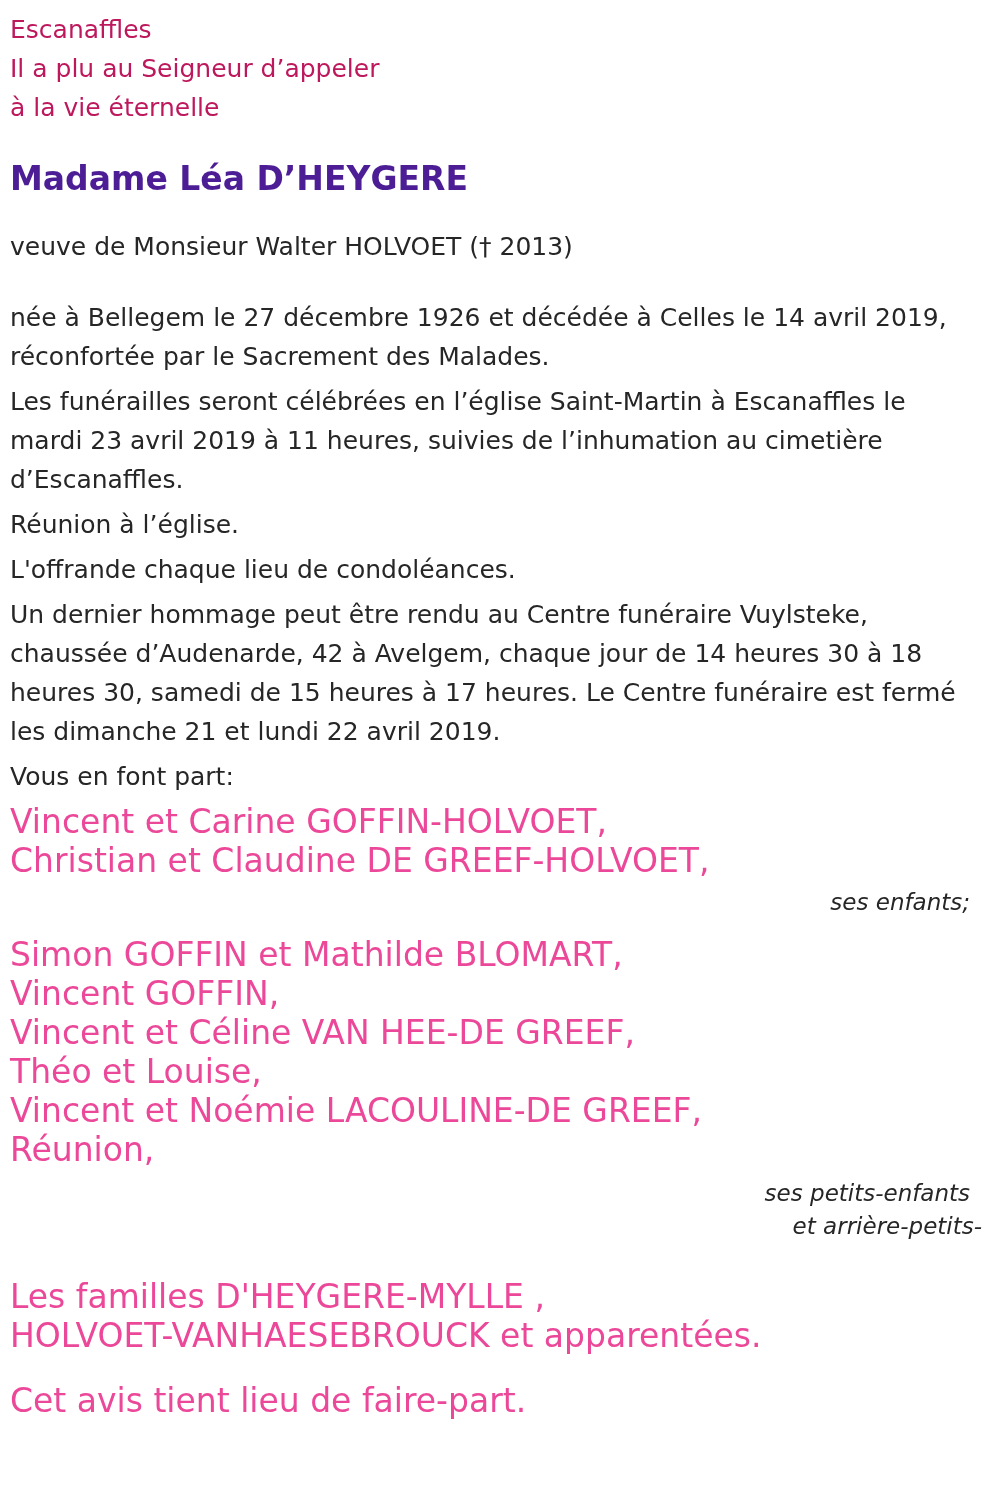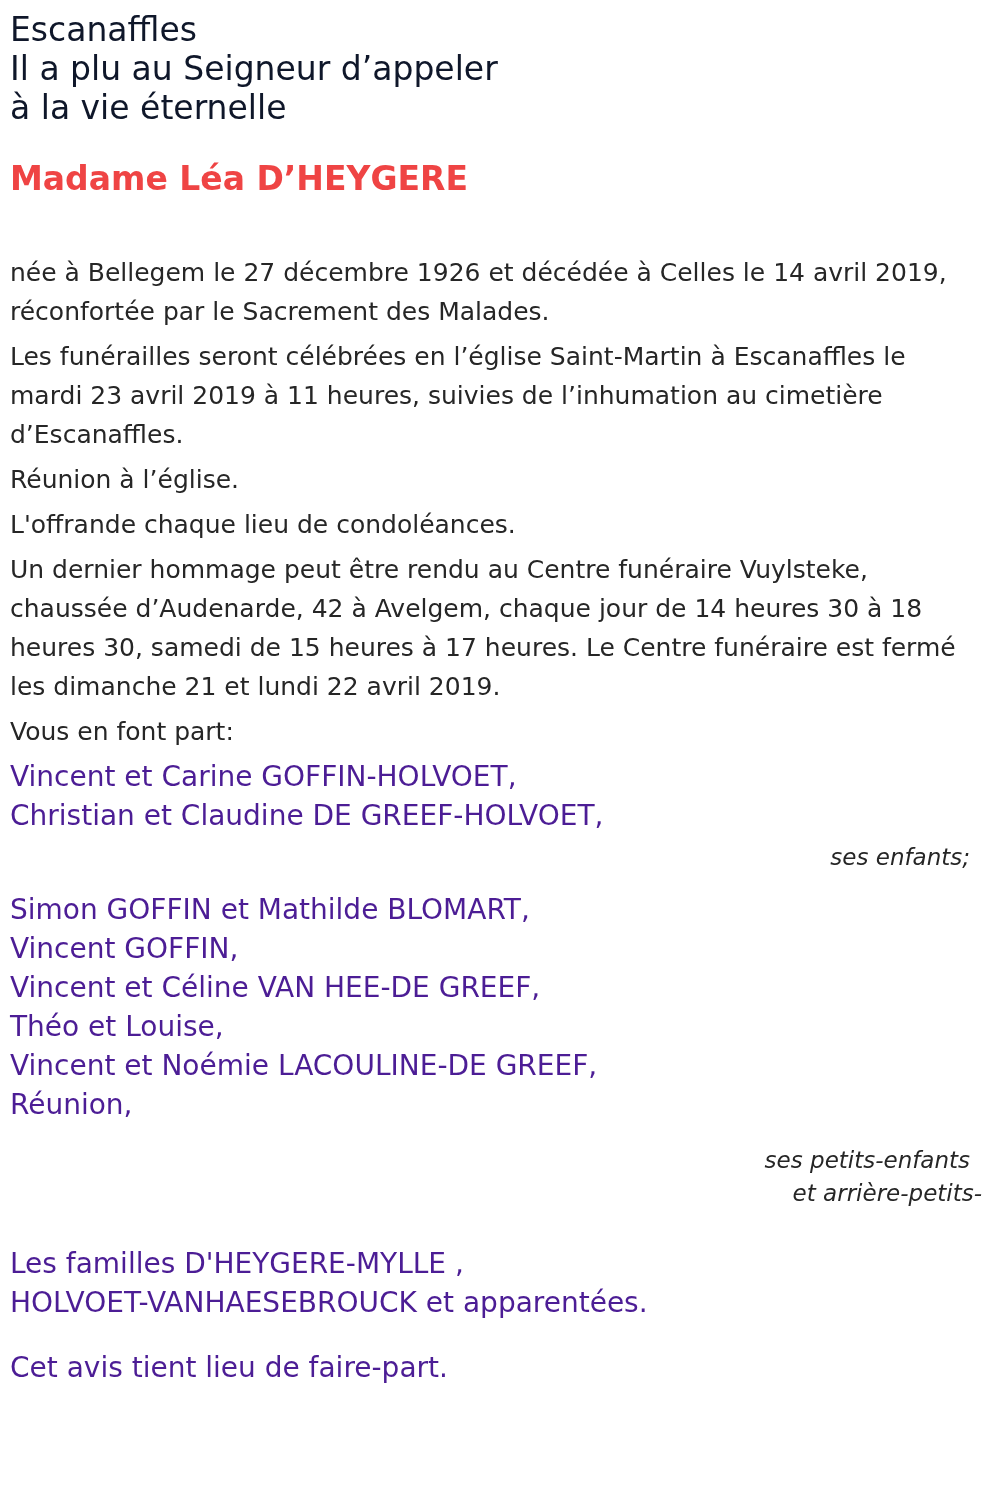--- a/index.html
+++ b/index.html
@@ -14,35 +14,35 @@
     color: #1a1a1a;
     -webkit-font-smoothing: antialiased;
   }
   .page {
     box-sizing: border-box;
     width: 1000px;
     min-height: 1511px;
     padding: 10px 18px 0 10px;
   }
   .line {
-    font-size: 33px;
+    font-size: 25px;
     line-height: 39px;
-    color: #0f172a;
+    color: #be185d;
     white-space: pre-wrap;
   }
   .block {
-    font-size: 28px;
+    font-size: 33px;
     line-height: 39px;
-    color: #4c1d95;
+    color: #ec4899;
   }
   .name {
     font-size: 33px;
     line-height: 44px;
     font-weight: bold;
-    color: #ef4444;
+    color: #4c1d95;
     margin-top: 30px;
     margin-bottom: 10px;
   }
   .spacer-sm { height: 16px; }
   .spacer-md { height: 26px; }
   .spacer-lg { height: 34px; }
   .para {
     font-size: 25px;
     line-height: 39px;
     color: #262626;
@@ -58,37 +58,38 @@
     line-height: 33px;
     text-align: right;
     color: #262626;
   }
   .role-enfants {
     margin-top: 6px;
     padding-right: 12px;
     font-style: italic;
   }
   .role-petits {
-    margin-top: 20px;
+    margin-top: 8px;
     padding-right: 12px;
   }
 </style>
 </head>
 <body>
 
 <div class="page">
 
   <div class="line">Escanaffles</div>
   <div class="line">Il a plu au Seigneur d’appeler</div>
   <div class="line">à la vie éternelle</div>
 
   <div class="name">Madame Léa D’HEYGERE</div>
 
   <div class="spacer-sm"></div>
 
+  <div class="para">veuve de Monsieur Walter HOLVOET († 2013)</div>
 
   <div class="spacer-md"></div>
 
   <div class="para">née à Bellegem le 27 décembre 1926 et décédée à Celles le 14 avril 2019, réconfortée par le Sacrement des Malades.</div>
 
   <div class="para">Les funérailles seront célébrées en l’église Saint-Martin à Escanaffles le mardi 23 avril 2019 à 11 heures, suivies de l’inhumation au cimetière d’Escanaffles.</div>
 
   <div class="para">Réunion à l’église.</div>
 
   <div class="para">L'offrande chaque lieu de condoléances.</div>

